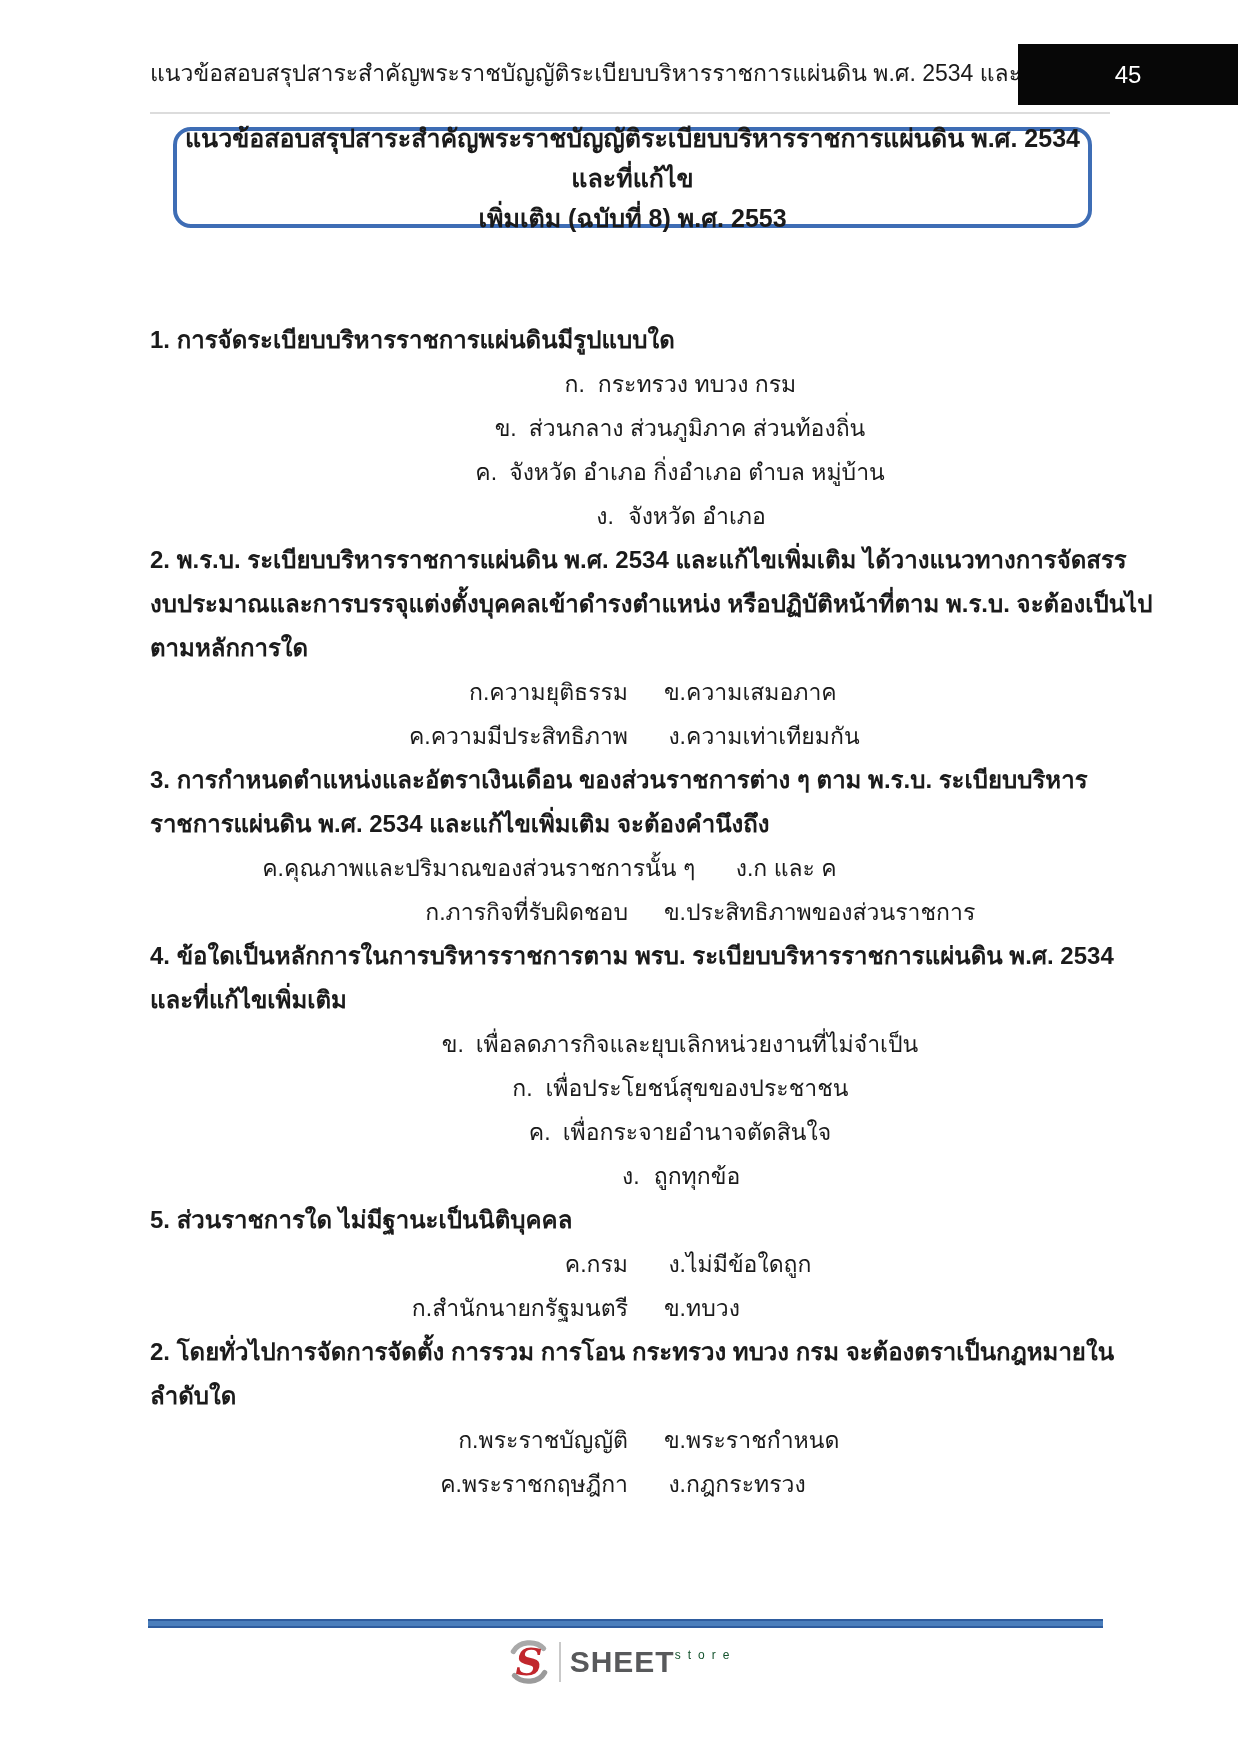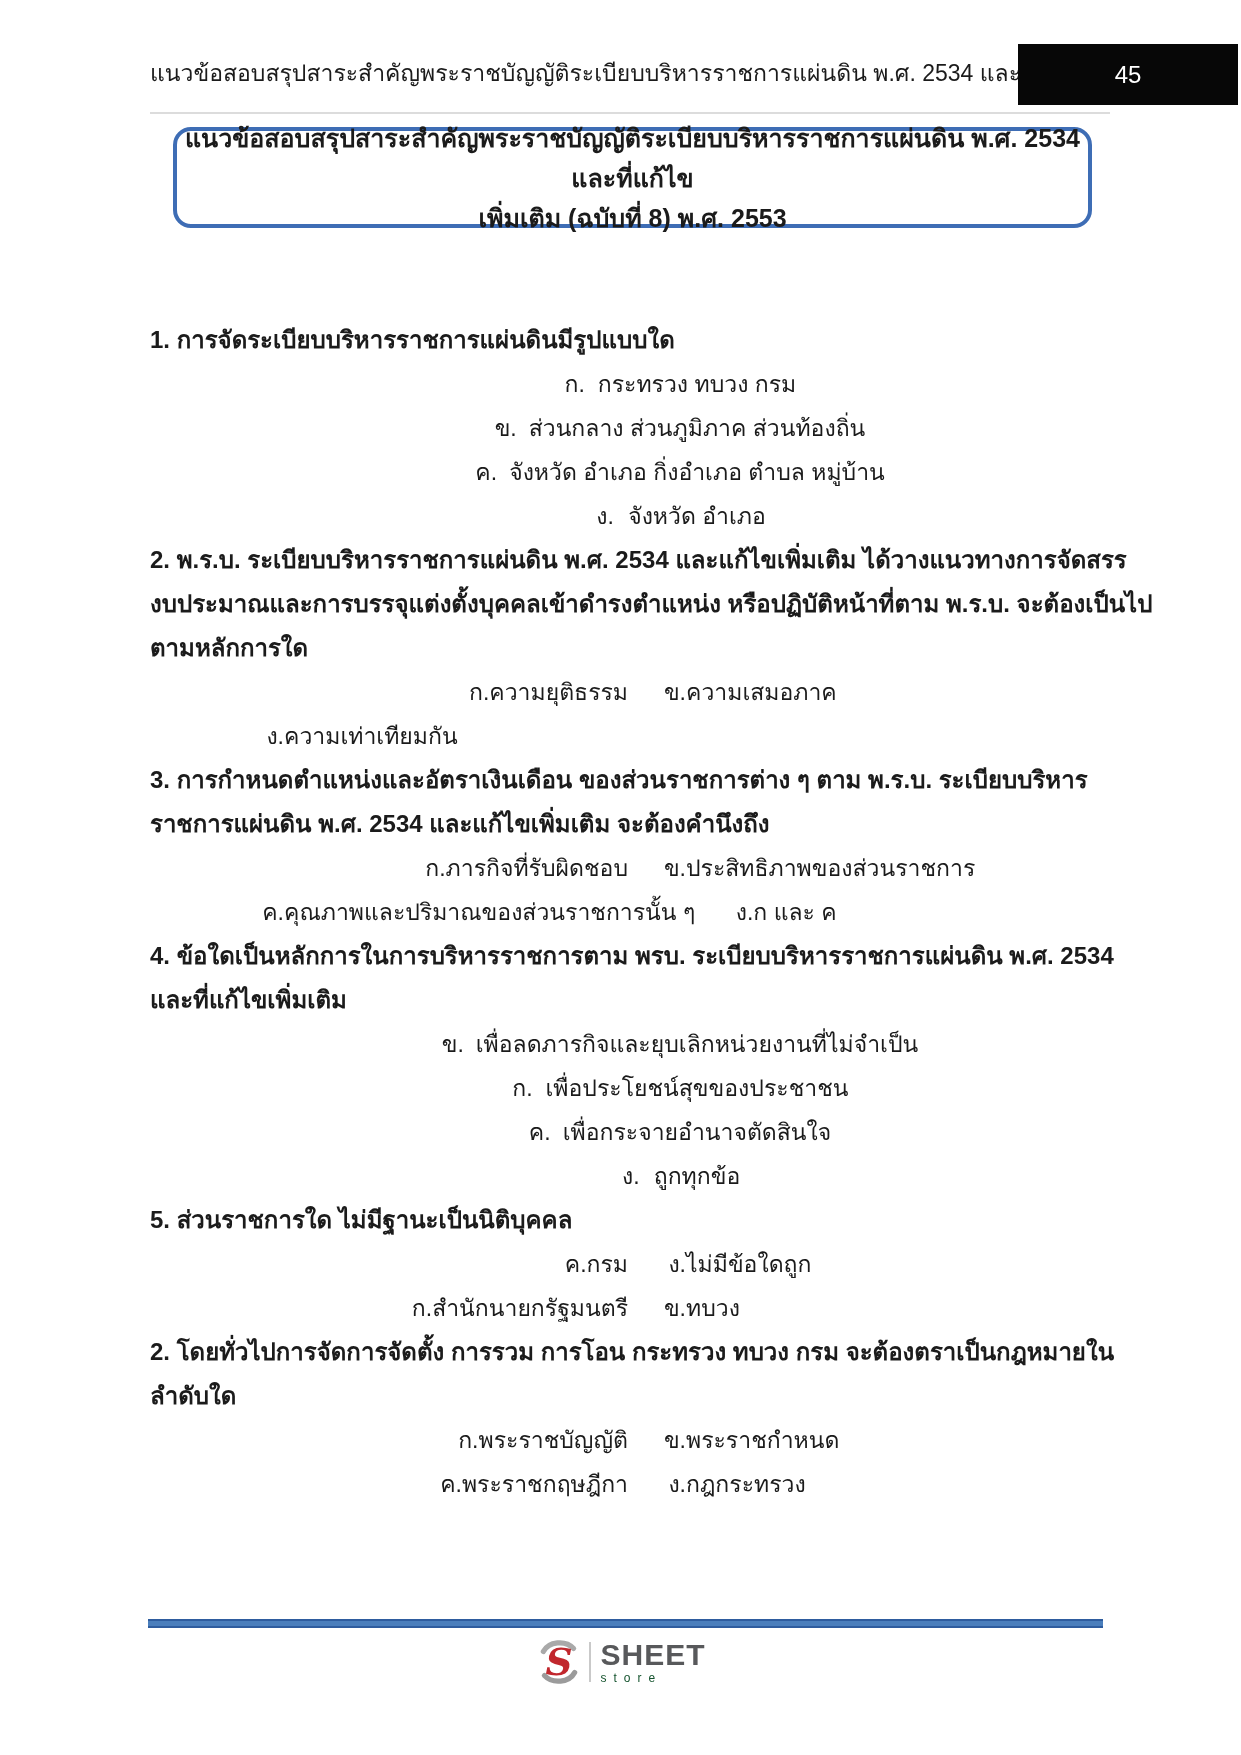--- a/index.html
+++ b/index.html
@@ -45,21 +45,21 @@
   .footer-rule{
     position:absolute; top:1619px; left:148px; width:955px; height:5px;
     background:#4a7ebc; border-top:2px solid #2e5c9e; border-bottom:2px solid #2e5c9e;
   }
   .footer-logo{
     position:absolute; top:1634px; left:0; width:1241px; height:56px;
     display:flex; align-items:center; justify-content:center;
   }
   .logo-mark{ width:48px; height:48px; }
   .logo-divider{ width:2px; height:40px; background:#c9c9c9; margin:0 9px 0 6px; }
-  .logo-text{ display:flex; flex-direction:column; }
+  .logo-text{ display:flex; flex-direction:row; }
   .logo-brand{
     font-size:30px; font-weight:bold; color:#58595b; letter-spacing:1px; line-height:30px;
   }
   .logo-sub{
     font-size:12px; color:#14532d; letter-spacing:7px; line-height:14px; margin-top:1px;
   }
 </style>
 </head>
 <body>
 
@@ -83,32 +83,33 @@
     <div class="qline opt-line"><span class="okey">ง.</span><span>จังหวัด อำเภอ</span></div>
 
     <div class="qline stem">2. พ.ร.บ. ระเบียบบริหารราชการแผ่นดิน พ.ศ. 2534 และแก้ไขเพิ่มเติม ได้วางแนวทางการจัดสรร</div>
     <div class="qline stem">งบประมาณและการบรรจุแต่งตั้งบุคคลเข้าดำรงตำแหน่ง หรือปฏิบัติหน้าที่ตาม พ.ร.บ. จะต้องเป็นไป</div>
     <div class="qline stem">ตามหลักการใด</div>
     <div class="qline opt-row">
       <div class="c1"><span class="okey">ก.</span><span>ความยุติธรรม</span></div>
       <div><span class="okey">ข.</span><span>ความเสมอภาค</span></div>
     </div>
     <div class="qline opt-row">
+      <div class="c1"><span class="okey">ค.</span><span>ความมีประสิทธิภาพ</span></div>
       <div><span class="okey">ง.</span><span>ความเท่าเทียมกัน</span></div>
     </div>
 
     <div class="qline stem">3. การกำหนดตำแหน่งและอัตราเงินเดือน ของส่วนราชการต่าง ๆ ตาม พ.ร.บ. ระเบียบบริหาร</div>
     <div class="qline stem">ราชการแผ่นดิน พ.ศ. 2534 และแก้ไขเพิ่มเติม จะต้องคำนึงถึง</div>
     <div class="qline opt-row">
+      <div class="c1"><span class="okey">ค.</span><span>คุณภาพและปริมาณของส่วนราชการนั้น ๆ</span></div>
+      <div><span class="okey">ง.</span><span>ก และ ค</span></div>
+    </div>
+    <div class="qline opt-row">
       <div class="c1"><span class="okey">ก.</span><span>ภารกิจที่รับผิดชอบ</span></div>
       <div><span class="okey">ข.</span><span>ประสิทธิภาพของส่วนราชการ</span></div>
-    </div>
-    <div class="qline opt-row">
-      <div class="c1"><span class="okey">ค.</span><span>คุณภาพและปริมาณของส่วนราชการนั้น ๆ</span></div>
-      <div><span class="okey">ง.</span><span>ก และ ค</span></div>
     </div>
 
     <div class="qline stem">4. ข้อใดเป็นหลักการในการบริหารราชการตาม พรบ. ระเบียบบริหารราชการแผ่นดิน พ.ศ. 2534</div>
     <div class="qline stem">และที่แก้ไขเพิ่มเติม</div>
     <div class="qline opt-line"><span class="okey">ข.</span><span>เพื่อลดภารกิจและยุบเลิกหน่วยงานที่ไม่จำเป็น</span></div>
     <div class="qline opt-line"><span class="okey">ก.</span><span>เพื่อประโยชน์สุขของประชาชน</span></div>
     <div class="qline opt-line"><span class="okey">ค.</span><span>เพื่อกระจายอำนาจตัดสินใจ</span></div>
     <div class="qline opt-line"><span class="okey">ง.</span><span>ถูกทุกข้อ</span></div>
 
     <div class="qline stem">5. ส่วนราชการใด ไม่มีฐานะเป็นนิติบุคคล</div>

